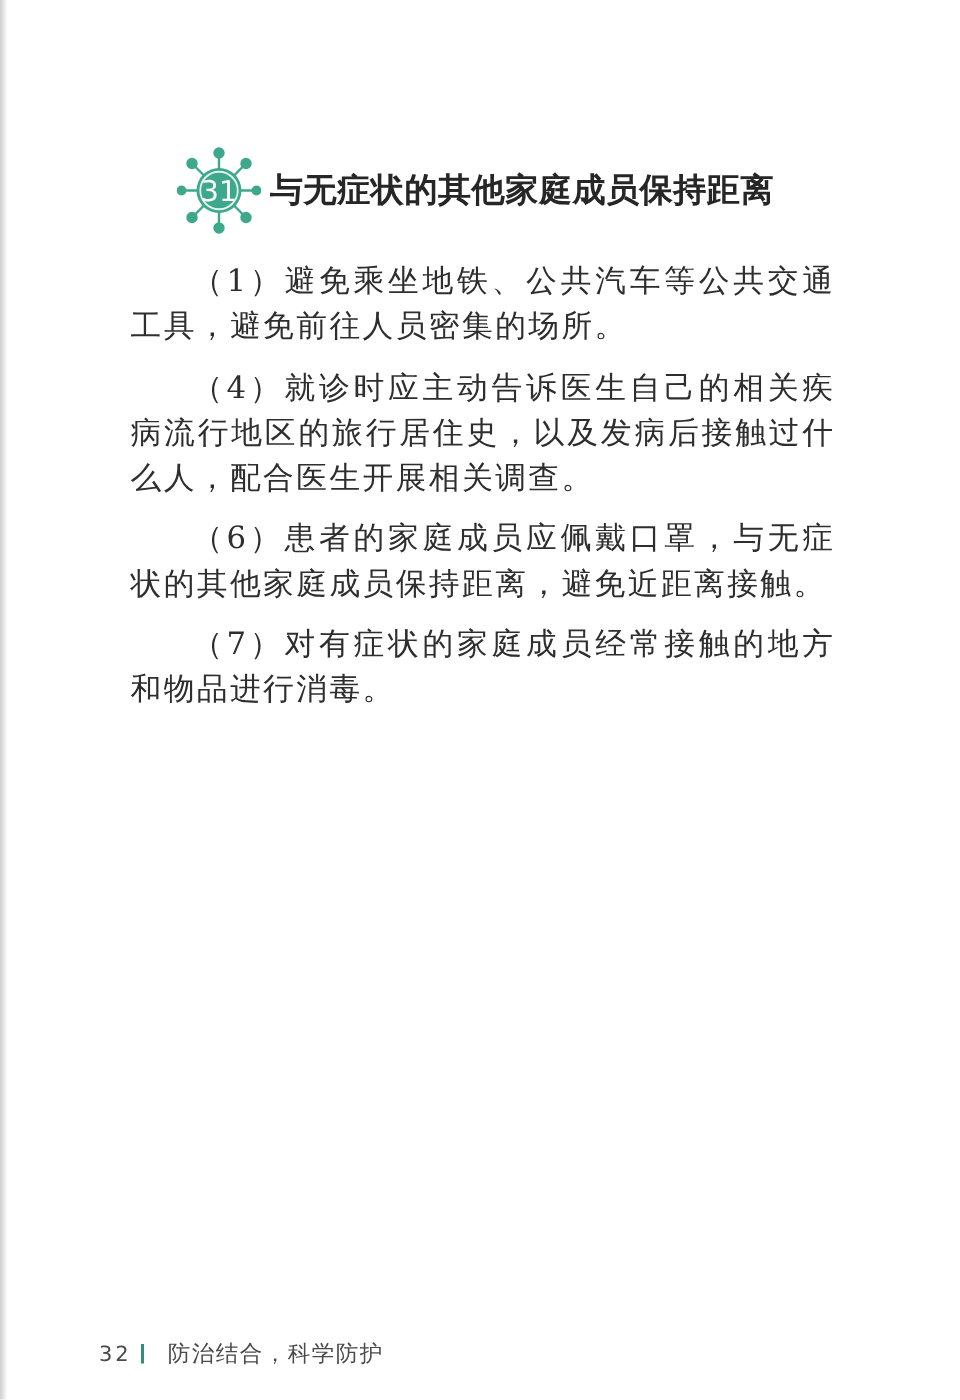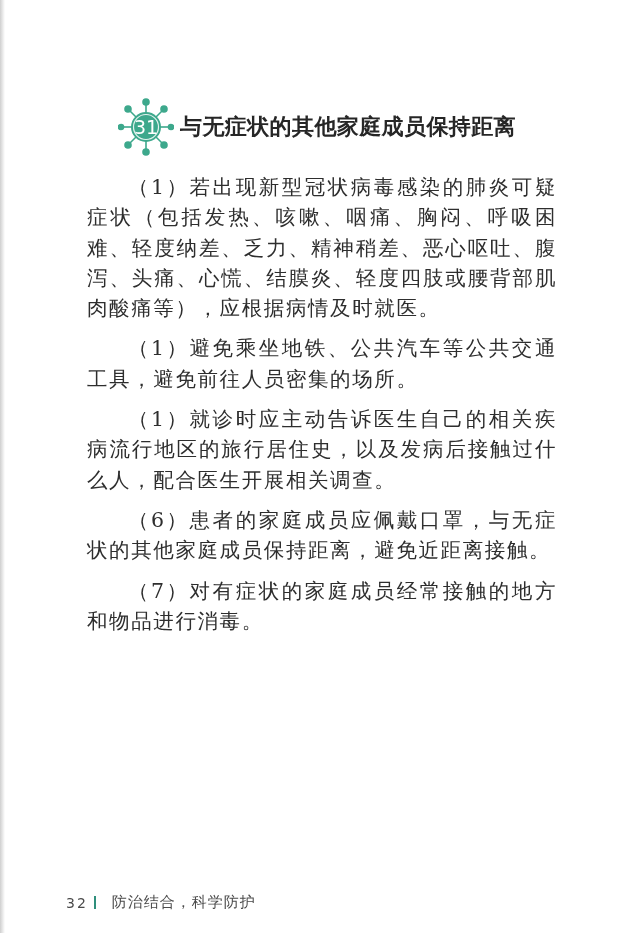--- a/index.html
+++ b/index.html
@@ -82,23 +82,22 @@
       </g>
       <circle cx="28" cy="29" r="15" fill="#3da88c"></circle>
       <circle cx="28" cy="29" r="12.5" fill="none" stroke="#ffffff" stroke-width="1.2" opacity="0.85"></circle>
       <text x="28" y="36" text-anchor="middle" font-family="DejaVu Sans, sans-serif" font-size="19" fill="#ffffff">31</text>
     </svg>
   </div>
   <div class="heading-title">与无症状的其他家庭成员保持距离</div>
 </div>
 
 <div class="body-text">
-  <p class="para">（1）若出现新型冠状病毒感染的肺炎可疑症状（包括发热、咳嗽、咽痛、胸闷、呼吸困难、轻度纳差、乏力、精神稍差、恶心呕吐、腹泻、头痛、心慌、结膜炎、轻度四肢或腰背部肌肉酸痛等），应根据病情及时就医。</p>
   <p class="para">（1）避免乘坐地铁、公共汽车等公共交通工具，避免前往人员密集的场所。</p>
-  <p class="para">（1）就诊时应主动告诉医生自己的相关疾病流行地区的旅行居住史，以及发病后接触过什么人，配合医生开展相关调查。</p>
+  <p class="para">（4）就诊时应主动告诉医生自己的相关疾病流行地区的旅行居住史，以及发病后接触过什么人，配合医生开展相关调查。</p>
   <p class="para">（6）患者的家庭成员应佩戴口罩，与无症状的其他家庭成员保持距离，避免近距离接触。</p>
   <p class="para">（7）对有症状的家庭成员经常接触的地方和物品进行消毒。</p>
 </div>
 
 <div class="footer">
   <span class="page-num">32</span>
   <span class="footer-sep"></span>
   <span class="footer-title">防治结合，科学防护</span>
 </div>
 

